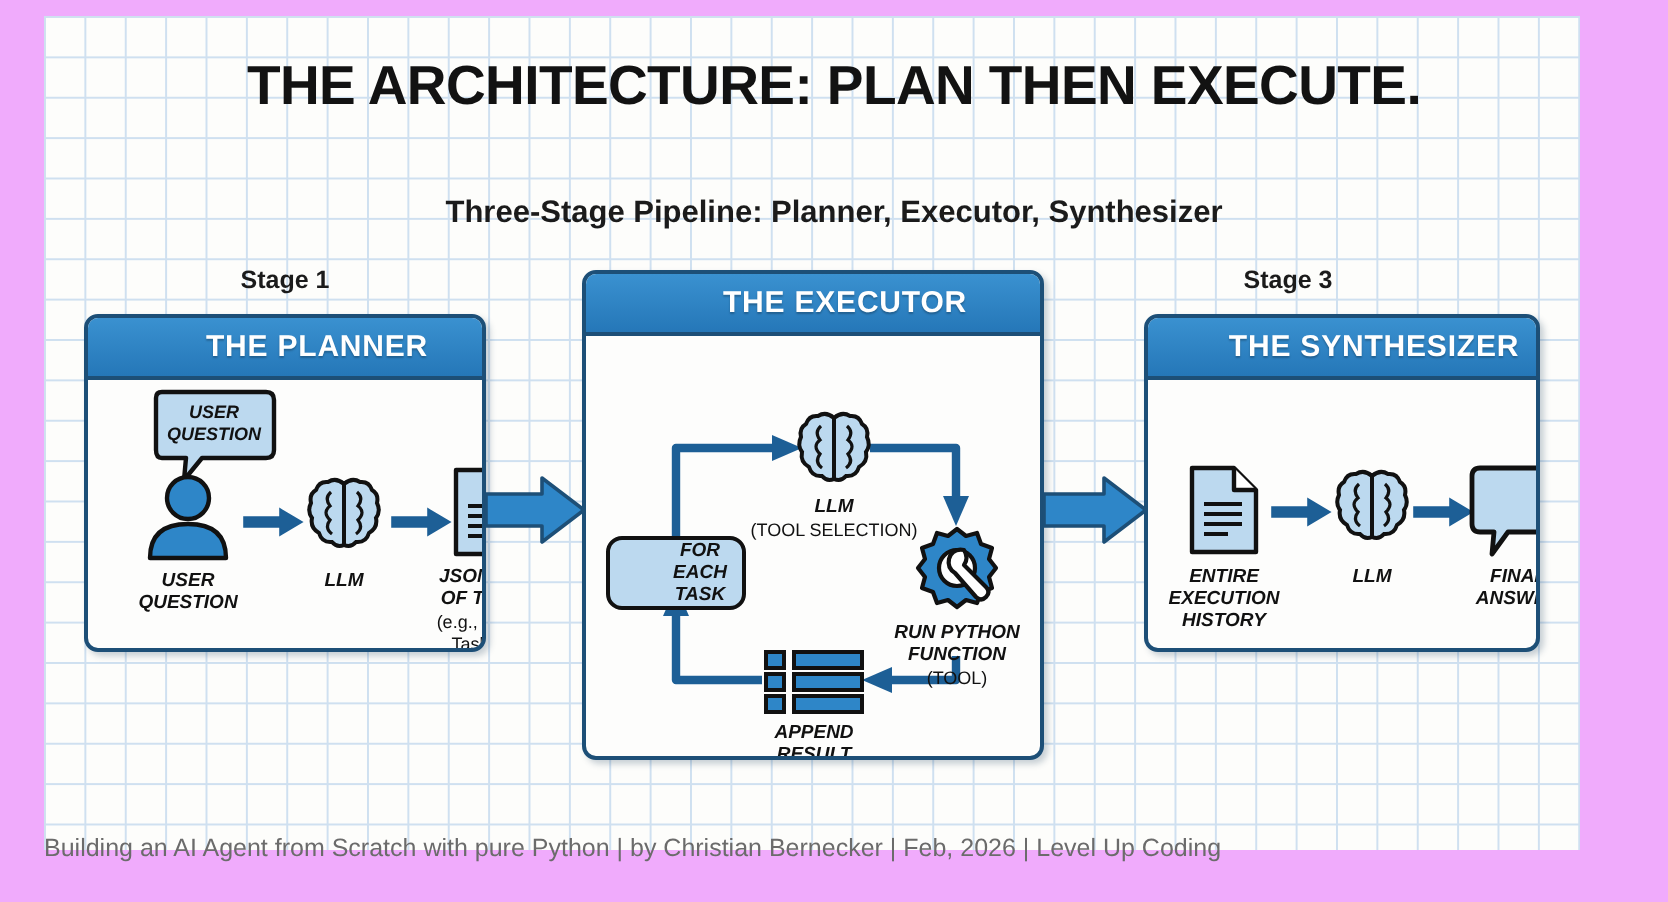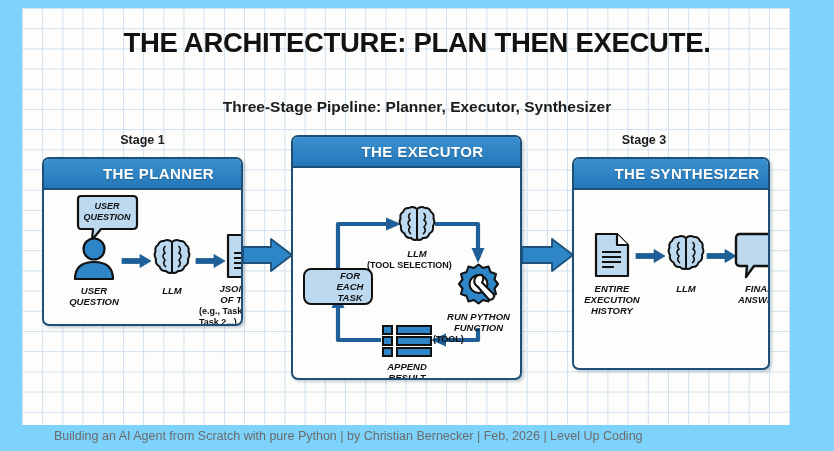--- a/index.html
+++ b/index.html
@@ -6,21 +6,21 @@
   html, body {
     margin: 0; padding: 0;
     width: 834px; height: 451px;
     background: #ffffff;
     font-family: "Liberation Sans", sans-serif;
     overflow: hidden;
   }
   #root {
     position: relative;
     width: 834px; height: 451px;
-    background: #7dd3fc;
+    background: #f0abfc;
   }
   
   #grid {
     position: absolute;
     left: 22px; top: 8px;
     width: 768px; height: 417px;
     background-color: #fdfdfb;
     background-image:
       linear-gradient(to right, #cfe0f0 1px, transparent 1px),
       linear-gradient(to bottom, #cfe0f0 1px, transparent 1px);
@@ -76,36 +76,36 @@
   .node-label {
     position: absolute;
     text-align: center;
     font-size: 9.5px; font-weight: bold; color: #111;
     line-height: 11px;
     white-space: pre-line;
     font-style: italic;
   }
   .node-sub {
     position: absolute;
-    font-size: 9px; font-weight: bold; color: #111;
+    text-align: center;
+    font-size: 9px; font-weight: normal; color: #111;
     line-height: 10.5px;
     white-space: pre-line;
   }
   .icon-wrap { position: absolute; }
 
   
   .big-arrow { position: absolute; }
 
   
   .caption {
     position: absolute;
-    left: 22px; top: 429px;
+    left: 22px; top: 417px;
     font-size: 12.5px; color: #6b6b6b;
     white-space: nowrap;
-    margin-left: 32px;
   }
   svg { display: block; overflow: visible; }
 </style>
 </head>
 <body>
 
 <div id="root">
 
   <div id="grid"></div>
 
@@ -251,21 +251,21 @@
   </div>
 
   <div class="big-arrow" style="left:522px; top:238px;">
     <svg width="52" height="34" viewBox="0 0 52 34">
       <path d="M0 9 L30 9 L30 1 L51 17 L30 33 L30 25 L0 25 Z" fill="#2e86c8" stroke="#1d4f77" stroke-width="1.8" stroke-linejoin="round"></path>
     </svg>
   </div>
 
   <div class="stage-label" style="left:545px; top:133px; width:198px;">Stage 3</div>
 
-  <div class="panel" style="left:572px; top:157px; width:198px; height:213px;">
+  <div class="panel" style="left:572px; top:157px; width:198px; height:169px;">
     <div class="panel-header">THE SYNTHESIZER</div>
     <div class="panel-body">
 
       <div class="icon-wrap" style="left:20px; top:42px;">
         <svg width="36" height="46" viewBox="0 0 36 46">
           <path d="M2 2 L23 2 L34 13 L34 44 L2 44 Z" fill="#bcd9ef" stroke="#111111" stroke-width="2.2" stroke-linejoin="round"></path>
           <path d="M23 2 L23 13 L34 13" fill="#ffffff" stroke="#111111" stroke-width="2.2" stroke-linejoin="round"></path>
           <g stroke="#111111" stroke-width="1.9">
             <line x1="8" y1="20" x2="27" y2="20"></line>
             <line x1="8" y1="25" x2="27" y2="25"></line>

